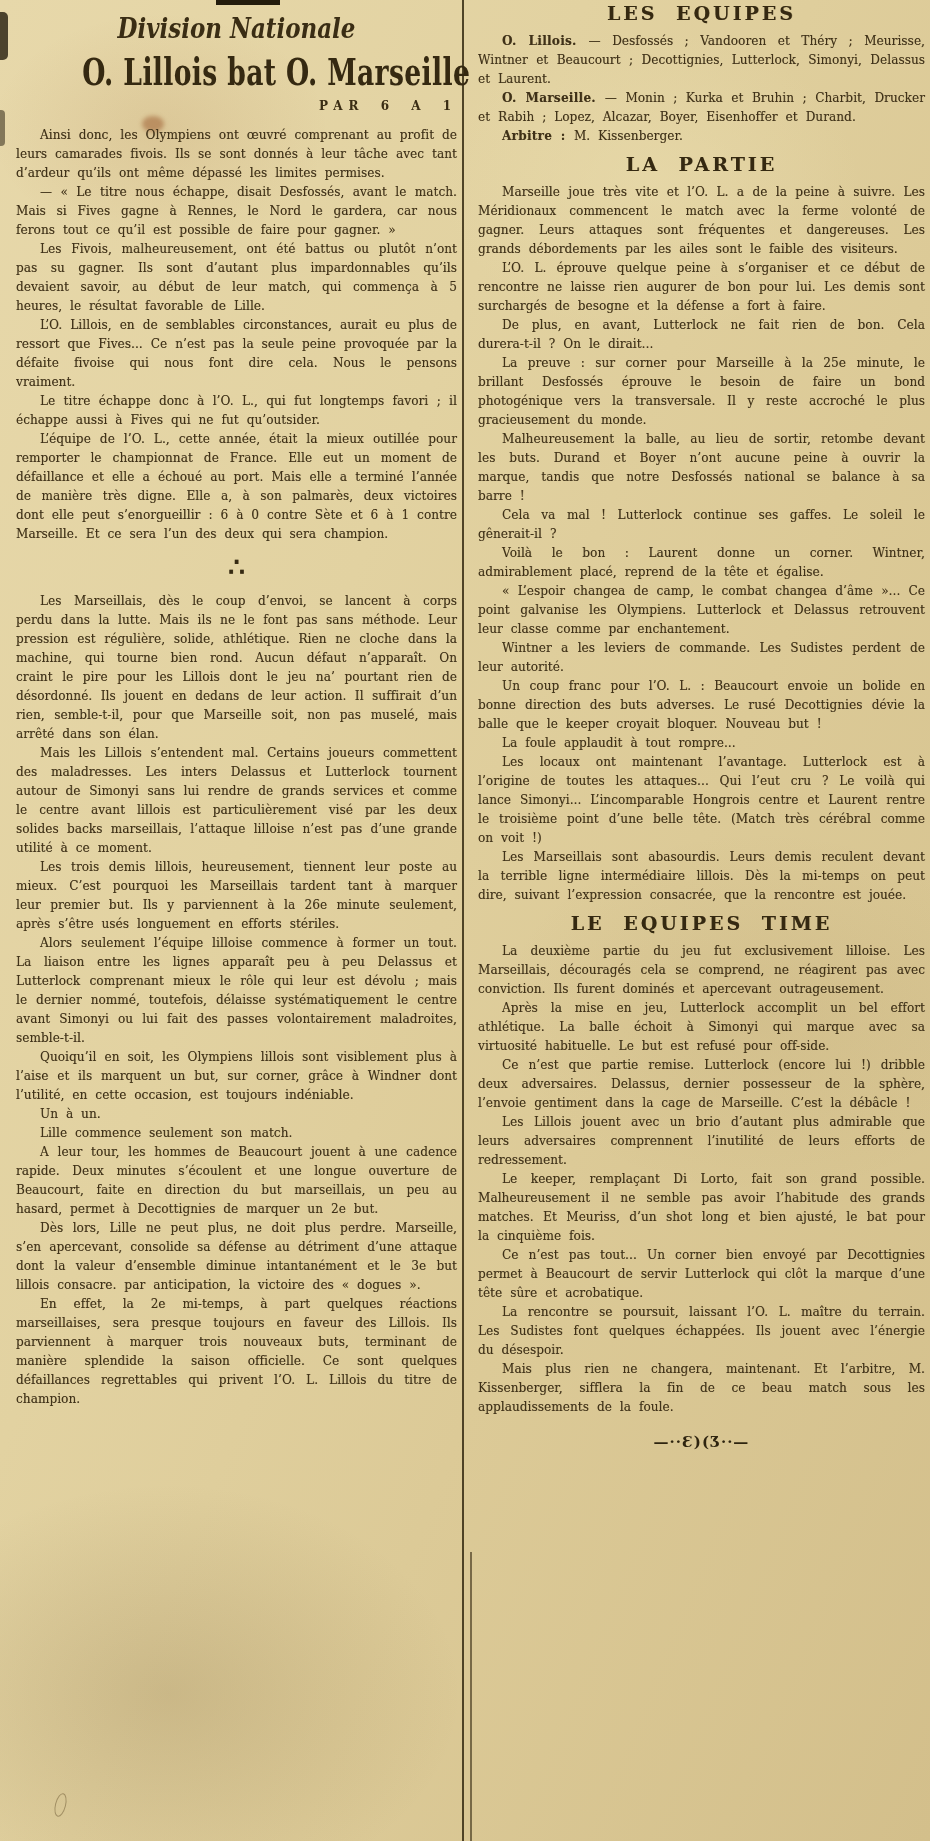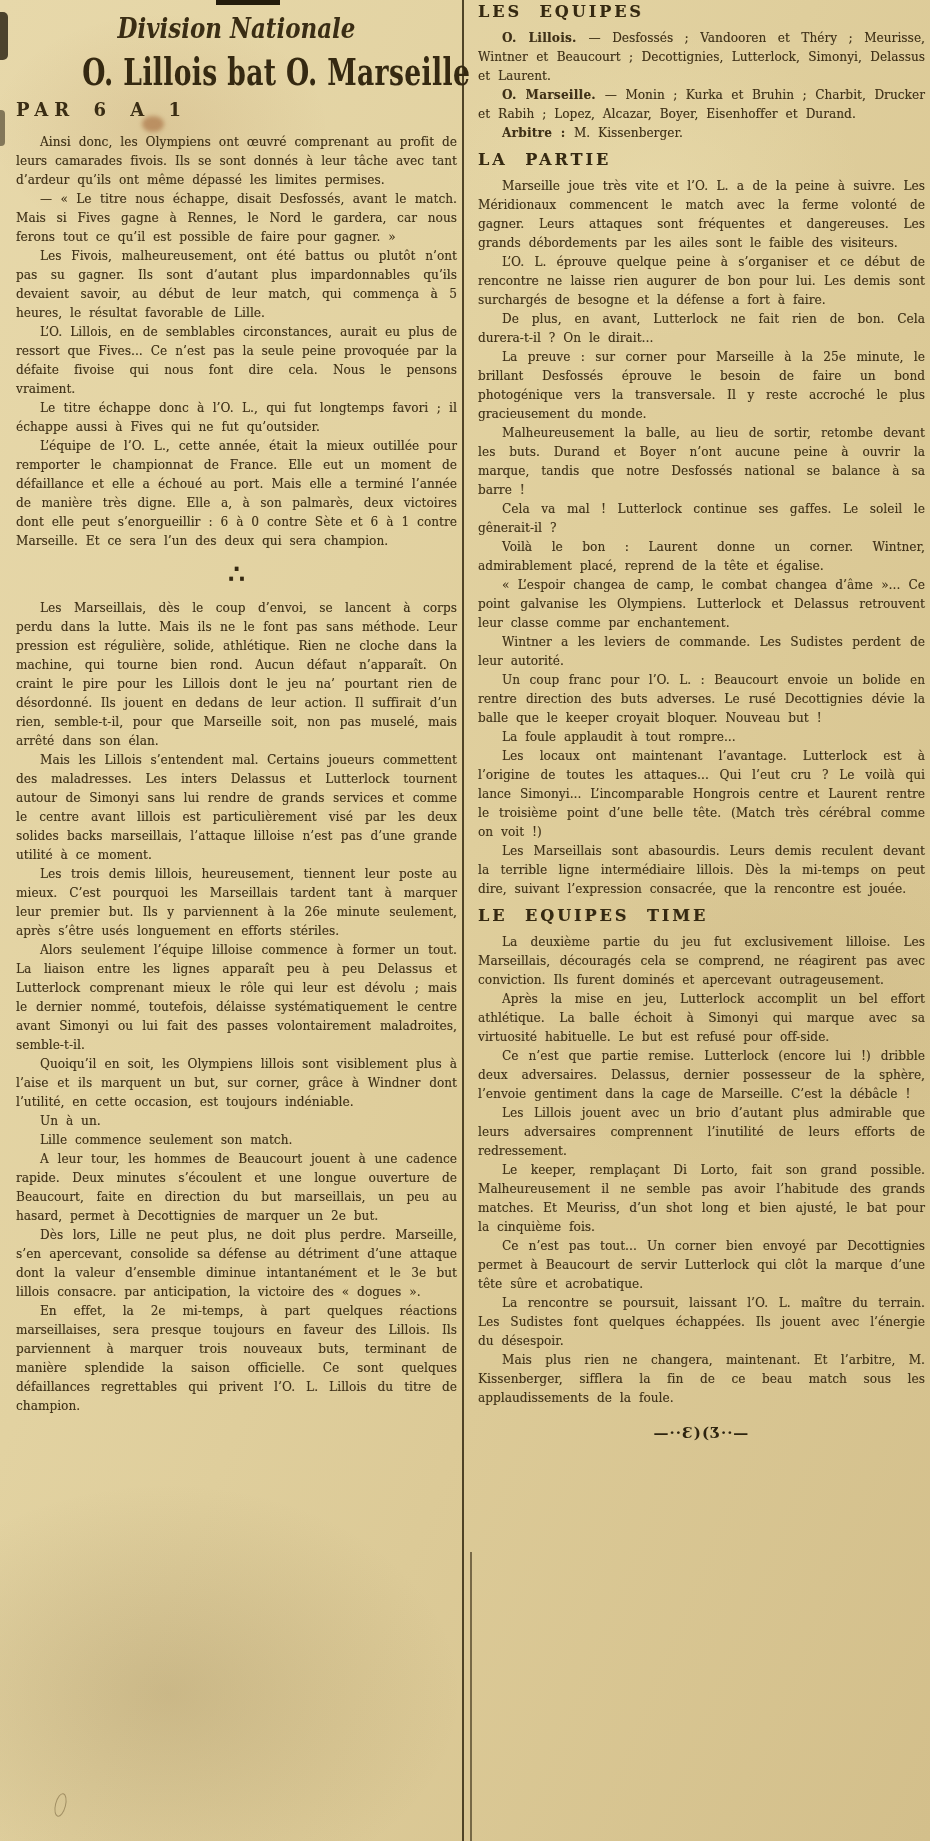--- a/index.html
+++ b/index.html
@@ -40,41 +40,41 @@
     text-align:center; font-style:italic; font-weight:bold; font-size:28px;
     transform:scaleX(.82); transform-origin:50% 50%; white-space:nowrap;
     margin:6px 0 8px; color:#3a2d14;
   }
   .headline {
     text-align:center; font-weight:bold; font-size:38px; line-height:1.02;
     transform:scaleX(.7); transform-origin:50% 50%; white-space:nowrap;
     margin:0 0 7px; color:#352911; letter-spacing:0.5px;
   }
   .subhead {
-    text-align:left; font-weight:bold; font-size:18px; letter-spacing:6px;
+    text-align:right; font-weight:bold; font-size:12px; letter-spacing:6px;
     word-spacing:6px; margin:0 0 13px; color:#3a2d14;
   }
 
   
   .body-text p {
     margin:0; text-indent:24px; text-align:justify;
     font-size:12px; line-height:19px;
     word-spacing:4px; letter-spacing:0.1px;
     text-shadow:0.35px 0.35px 0 rgba(64,50,24,0.4);
   }
   .body-text p.gap { margin-top:14px; }
   .body-text b { letter-spacing:0.3px; }
 
   .ornament {
     text-align:center; font-size:26px; font-weight:bold; line-height:1;
     margin:10px 0 12px; color:#352911;
     text-shadow:0.4px 0.4px 0 rgba(64,50,24,0.5);
   }
   .sec-head {
-    text-align:left; font-weight:bold; font-size:16px;
+    text-align:center; font-weight:bold; font-size:19px;
     letter-spacing:3px; word-spacing:9px; margin:7px 0 8px; color:#352911;
     text-shadow:0.35px 0.35px 0 rgba(64,50,24,0.45);
   }
   .sec-head.first { margin-top:0; }
   .end-ornament {
     text-align:center; font-size:15px; font-weight:bold; letter-spacing:1px;
     margin-top:16px; color:#2e240f;
   }
 </style>
 </head>
@@ -131,21 +131,21 @@
     <div class="body-text">
         <p>Marseille joue très vite et l’O. L. a de la peine à suivre. Les Méridionaux commencent le match avec la ferme volonté de gagner. Leurs attaques sont fréquentes et dangereuses. Les grands débordements par les ailes sont le faible des visiteurs.</p>
         <p>L’O. L. éprouve quelque peine à s’organiser et ce début de rencontre ne laisse rien augurer de bon pour lui. Les demis sont surchargés de besogne et la défense a fort à faire.</p>
         <p>De plus, en avant, Lutterlock ne fait rien de bon. Cela durera-t-il ? On le dirait...</p>
         <p>La preuve : sur corner pour Marseille à la 25e minute, le brillant Desfossés éprouve le besoin de faire un bond photogénique vers la transversale. Il y reste accroché le plus gracieusement du monde.</p>
         <p>Malheureusement la balle, au lieu de sortir, retombe devant les buts. Durand et Boyer n’ont aucune peine à ouvrir la marque, tandis que notre Desfossés national se balance à sa barre !</p>
         <p>Cela va mal ! Lutterlock continue ses gaffes. Le soleil le gênerait-il ?</p>
         <p>Voilà le bon : Laurent donne un corner. Wintner, admirablement placé, reprend de la tête et égalise.</p>
         <p>« L’espoir changea de camp, le combat changea d’âme »... Ce point galvanise les Olympiens. Lutterlock et Delassus retrouvent leur classe comme par enchantement.</p>
         <p>Wintner a les leviers de commande. Les Sudistes perdent de leur autorité.</p>
-        <p>Un coup franc pour l’O. L. : Beaucourt envoie un bolide en rentre direction des buts adverses. Le rusé Decottignies dévie la balle que le keeper croyait bloquer. Nouveau but !</p>
+        <p>Un coup franc pour l’O. L. : Beaucourt envoie un bolide en bonne direction des buts adverses. Le rusé Decottignies dévie la balle que le keeper croyait bloquer. Nouveau but !</p>
         <p>La foule applaudit à tout rompre...</p>
         <p>Les locaux ont maintenant l’avantage. Lutterlock est à l’origine de toutes les attaques... Qui l’eut cru ? Le voilà qui lance Simonyi... L’incomparable Hongrois centre et Laurent rentre le troisième point d’une belle tête. (Match très cérébral comme on voit !)</p>
         <p>Les Marseillais sont abasourdis. Leurs demis reculent devant la terrible ligne intermédiaire lillois. Dès la mi-temps on peut dire, suivant l’expression consacrée, que la rencontre est jouée.</p>
       </div>
 
     <div class="sec-head">LE EQUIPES TIME</div>
     <div class="body-text">
         <p>La deuxième partie du jeu fut exclusivement lilloise. Les Marseillais, découragés cela se comprend, ne réagirent pas avec conviction. Ils furent dominés et apercevant outrageusement.</p>
         <p>Après la mise en jeu, Lutterlock accomplit un bel effort athlétique. La balle échoit à Simonyi qui marque avec sa virtuosité habituelle. Le but est refusé pour off-side.</p>
         <p>Ce n’est que partie remise. Lutterlock (encore lui !) dribble deux adversaires. Delassus, dernier possesseur de la sphère, l’envoie gentiment dans la cage de Marseille. C’est la débâcle !</p>

